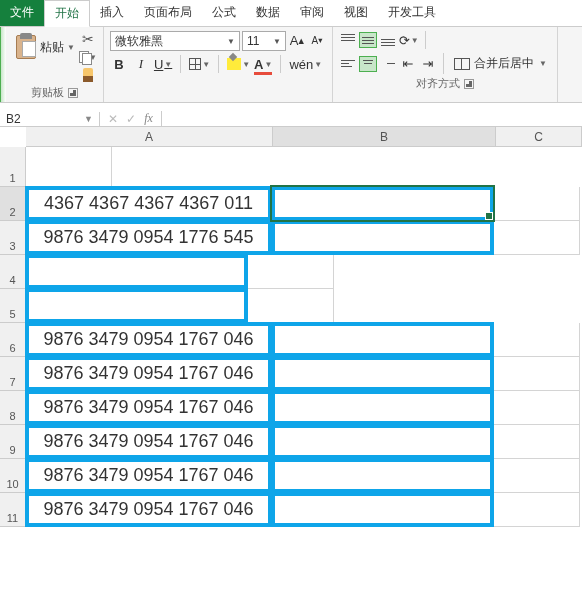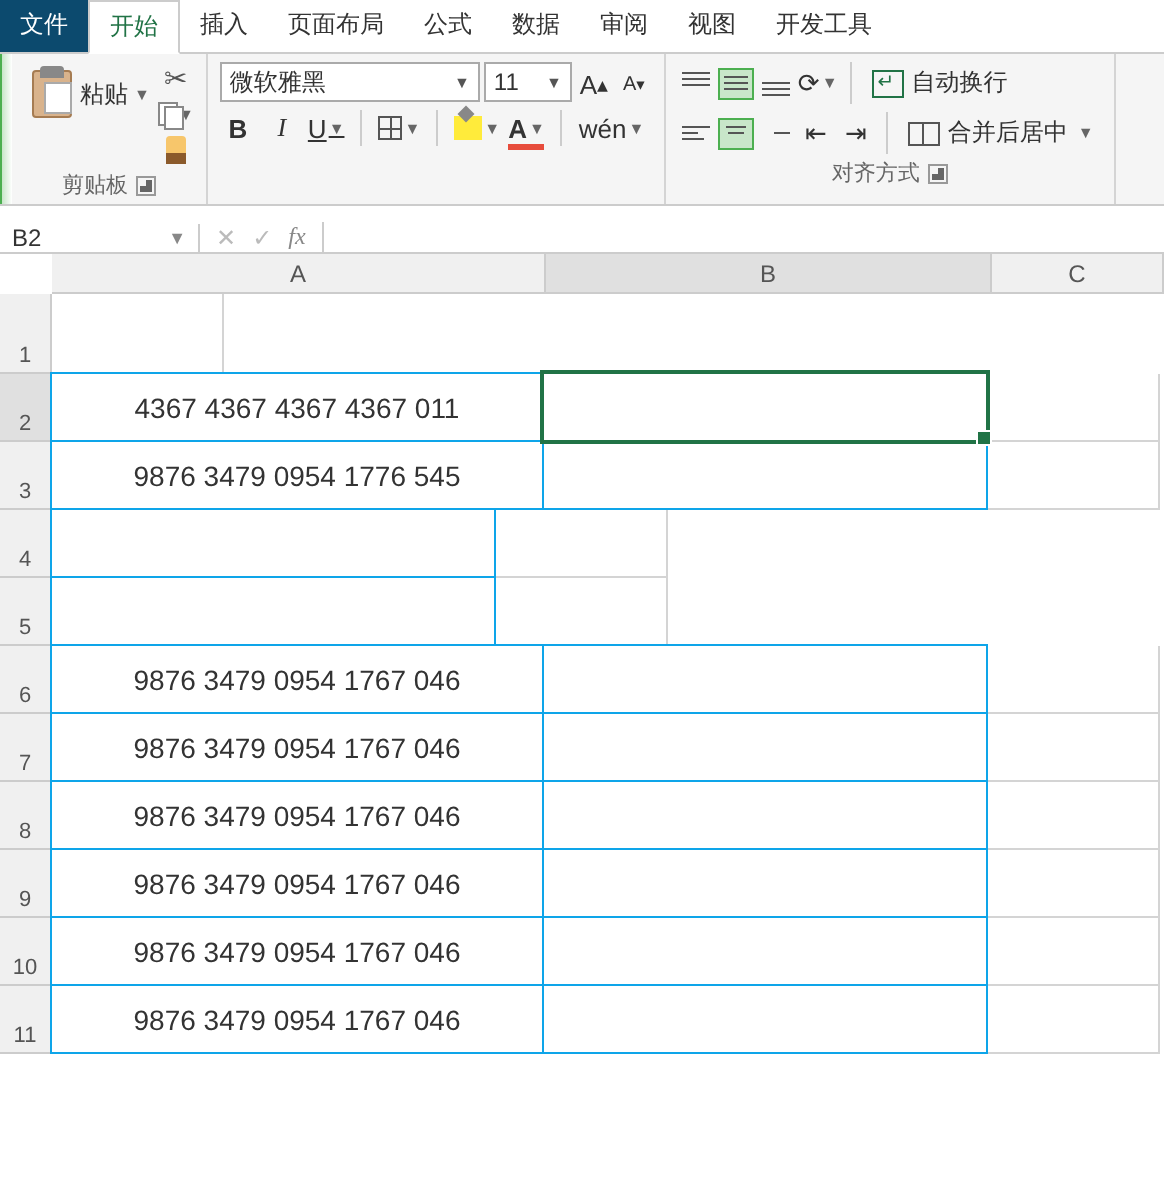--- a/index.html
+++ b/index.html
@@ -1,19 +1,19 @@
 <!DOCTYPE html>
 <html><head>
 <meta charset="utf-8">
 <style>
 * { margin:0; padding:0; box-sizing:border-box; font-family:"Microsoft YaHei","微软雅黑",sans-serif; }
 body { background:#fff; font-size:12px; color:#333; width:582px; }
 .tabs { display:flex; background:#fff; border-bottom:1px solid #ccc; }
 .tab { padding:4px 10px; cursor:pointer; }
-.tab.file { background:#0c4a6e; color:#fff; }
+.tab.file { background:#15803d; color:#fff; }
 .tab.active { background:#fff; color:#217346; border:1px solid #ccc; border-bottom:1px solid #fff; margin-bottom:-1px; font-weight:500; }
 .ribbon { display:flex; border-bottom:1px solid #ccc; background:#f5f5f5; }
 .group { border-right:1px solid #d4d4d4; padding:4px 6px 2px 6px; display:flex; flex-direction:column; }
 .group-label { text-align:center; color:#666; font-size:11px; padding-top:2px; display:flex; align-items:center; justify-content:center; gap:4px; }
 .dialog-launcher { width:10px; height:10px; border:1px solid #999; position:relative; cursor:pointer; }
 .dialog-launcher::after { content:''; position:absolute; right:1px; bottom:1px; border-right:3px solid #666; border-bottom:3px solid #666; width:3px; height:3px; }
 .clip-area { display:flex; gap:2px; align-items:flex-start; }
 .paste-btn { display:flex; align-items:center; gap:2px; padding:2px; }
 .paste-icon { width:24px; height:28px; position:relative; }
 .paste-icon .board { width:20px; height:24px; background:#d9b38c; border:1px solid #a67c52; border-radius:2px; position:absolute; top:2px; left:2px; }
@@ -22,21 +22,21 @@
 .mini-btns { display:flex; flex-direction:column; gap:2px; }
 .mini { width:18px; height:16px; display:flex; align-items:center; justify-content:center; cursor:pointer; }
 .scissors { font-size:14px; color:#555; }
 .copy-icn { width:12px; height:12px; position:relative; }
 .copy-icn::before,.copy-icn::after { content:''; position:absolute; width:8px; height:10px; background:#fff; border:1px solid #888; }
 .copy-icn::before { top:0; left:0; }
 .copy-icn::after { top:2px; left:3px; }
 .brush { width:10px; height:14px; background:linear-gradient(#f7c66b 60%,#8b5a2b 60%); border-radius:2px 2px 0 0; }
 .dd { font-size:8px; color:#666; margin-left:1px; }
 .font-area { display:flex; flex-direction:column; gap:4px; }
-.font-row1 { display:flex; gap:2px; align-items:flex-end; }
+.font-row1 { display:flex; gap:2px; align-items:flex-start; }
 .combo { background:#fff; border:1px solid #aaa; height:20px; display:flex; align-items:center; padding:0 4px; font-size:12px; }
 .combo .arrow { margin-left:auto; font-size:8px; color:#555; }
 .font-row2 { display:flex; gap:4px; align-items:center; }
 .fbtn { min-width:18px; height:18px; display:flex; align-items:center; justify-content:center; cursor:pointer; font-size:13px; }
 .bold { font-weight:bold; }
 .italic { font-style:italic; font-family:serif; }
 .underline { text-decoration:underline; }
 .border-ic { width:12px; height:12px; border:1px solid #555; background:linear-gradient(#555,#555) center/100% 1px no-repeat,linear-gradient(#555,#555) center/1px 100% no-repeat; }
 .fill-ic { width:14px; height:12px; background:#ffeb3b; position:relative; }
 .fill-ic::before { content:''; position:absolute; top:-4px; left:3px; width:6px; height:6px; background:#888; transform:rotate(45deg); }
@@ -77,21 +77,21 @@
 .rowhdr { width:26px; background:#f0f0f0; border-right:1px solid #ccc; border-bottom:1px solid #ccc; display:flex; align-items:flex-end; justify-content:center; color:#555; font-size:11px; padding-bottom:2px; }
 .rowhdr.active { background:#e0e0e0; }
 .cell { border-right:1px solid #d4d4d4; border-bottom:1px solid #d4d4d4; display:flex; align-items:center; }
 .cA { width:247px; }
 .cB { width:223px; }
 .cC { width:86px; }
 .row1 { height:40px; }
 .row1 .cell { align-items:flex-end; padding-bottom:0; }
 .row-data { height:34px; }
 .hdr-cell { background:#11bbe8; color:#fff; text-align:center; justify-content:center; font-size:15px; height:34px; border:1px solid #555; margin:-1px 0 0 -1px; }
-.data-cell { border:1px solid #0ea5e9; margin:-1px 0 0 -1px; justify-content:center; font-size:14px; }
+.data-cell { border:4px solid #0ea5e9; margin:-1px 0 0 -1px; justify-content:center; font-size:18px; }
 .data-cell.colA { text-align:center; }
 .data-cell.last { justify-content:flex-start; padding-left:8px; }
 .selected { outline:2px solid #217346; outline-offset:-1px; position:relative; z-index:2; }
 .selected::after { content:''; position:absolute; right:-3px; bottom:-3px; width:6px; height:6px; background:#217346; border:1px solid #fff; }
 .strip { width:6px; background:linear-gradient(90deg,#c8e6c9,#fff); border-left:1px solid #4caf50; }
 </style>
 </head>
 <body>
 
 <div class="tabs">
@@ -189,24 +189,20 @@
             <span></span>
             <span></span>
           </div>
         <div class="al bot">
             <span></span>
             <span></span>
             <span></span>
           </div>
         <div class="fbtn">⟳<span class="dd">▼</span></div>
         <div class="sep"></div>
-        <div class="wrap-btn">
-            <span class="wrap-ic"></span>
-            <span>自动换行</span>
-          </div>
       </div>
       <div class="align-row">
         <div class="al l">
             <span></span>
             <span></span>
             <span></span>
           </div>
         <div class="al c active">
             <span></span>
             <span></span>

